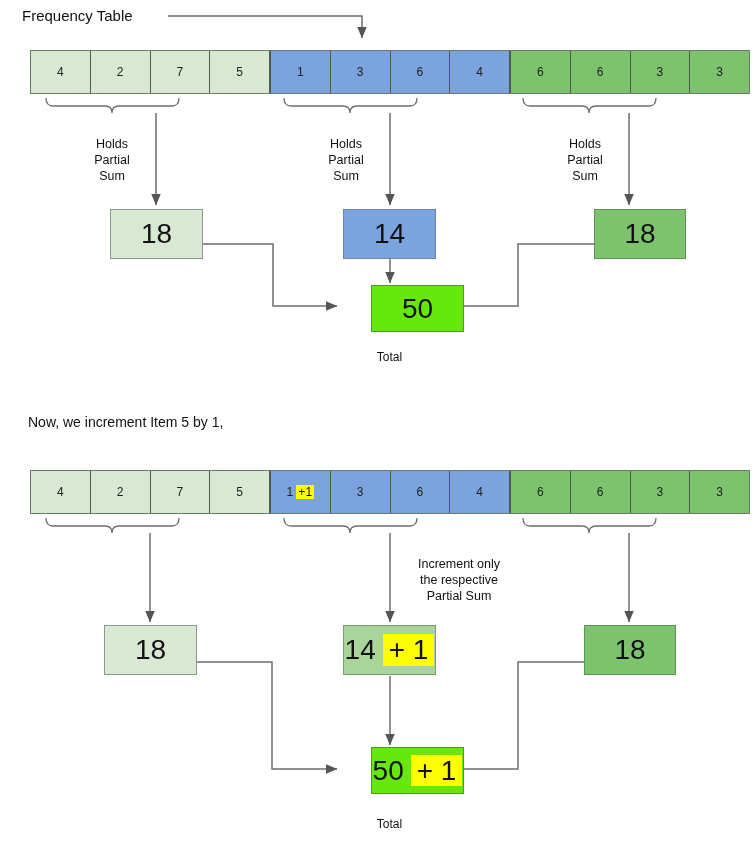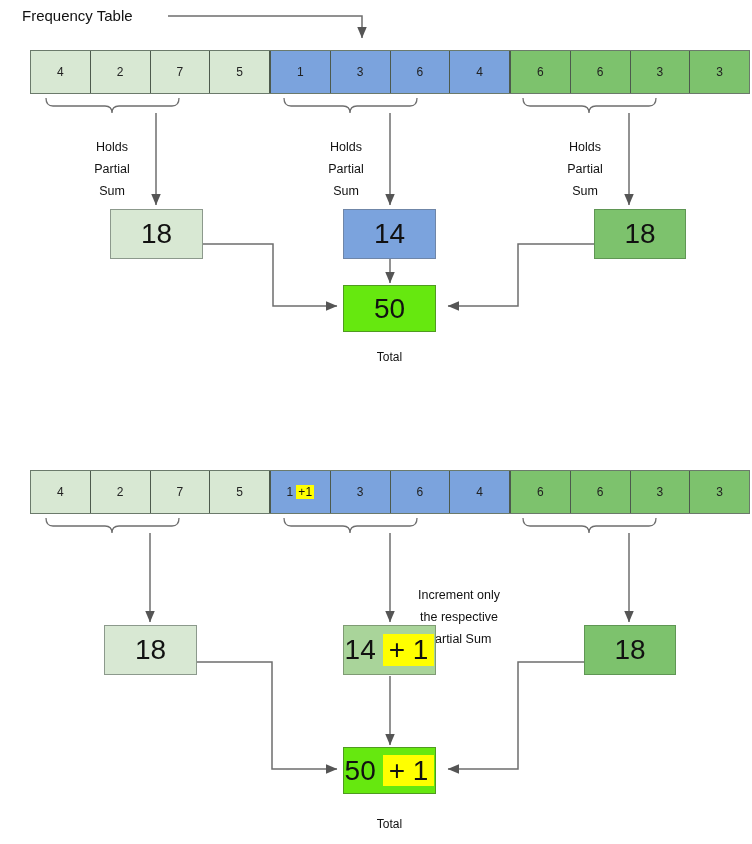--- a/index.html
+++ b/index.html
@@ -70,42 +70,42 @@
     display: flex;
     align-items: center;
     justify-content: center;
     font-size: 28px;
     color: #111;
   }
   .box-pale   { background: #d8e8d3; border-color: #8c998c; }
   .box-blue   { background: #7ba3dd; border-color: #6f86a8; }
   .box-green  { background: #7dc26d; border-color: #5f9654; }
   .box-mid    { background: #a9d49a; border-color: #7f9b74; }
-  .box-bright { background: #66e80f; border-color: #4f9b20; }
+  .box-bright { background: #66e80f; border-color: #4f9b20; margin-left: 28px; }
 
   .sumbox .hl-big {
     background: #ffff00;
     padding: 0 6px;
     margin-left: 7px;
     line-height: 1.12;
     color: #111;
   }
 
   
   .lbl {
     position: absolute;
     font-size: 14px;
     color: #111;
     white-space: pre;
   }
   .lbl-title { font-size: 15px; }
   .lbl-small {
     position: absolute;
     font-size: 12.5px;
-    line-height: 22px;
+    line-height: 16px;
     color: #111;
     text-align: center;
     white-space: pre-line;
   }
   .lbl-total {
     position: absolute;
     font-size: 12px;
     color: #111;
     text-align: center;
   }
@@ -216,20 +216,21 @@
 Partial
 Sum</div>
 
   <div class="sumbox box-pale" style="left:110px; top:209px; width:93px; height:50px;">18</div>
   <div class="sumbox box-blue" style="left:343px; top:209px; width:93px; height:50px;">14</div>
   <div class="sumbox box-green" style="left:594px; top:209px; width:92px; height:50px;">18</div>
 
   <div class="sumbox box-bright" style="left:343px; top:285px; width:93px; height:47px;">50</div>
   <div class="lbl-total" style="left:343px; top:350px; width:93px;">Total</div>
 
+  <div class="lbl" style="left:28px; top:414px;">Now, we increment Item 5 by 1,</div>
 
   <div class="ftable" id="bottom-table" style="left:30px; top:470px; width:720px;">
       <div class="fcell grp-pale">
         <span>4</span>
       </div>
       <div class="fcell grp-pale">
         <span>2</span>
       </div>
       <div class="fcell grp-pale">
         <span>7</span>
@@ -257,21 +258,21 @@
         <span>6</span>
       </div>
       <div class="fcell grp-green">
         <span>3</span>
       </div>
       <div class="fcell grp-green">
         <span>3</span>
       </div>
     </div>
 
-  <div class="lbl-small" style="left:404px; top:556px; width:110px; text-align:center;margin-top:28px;">Increment only
+  <div class="lbl-small" style="left:404px; top:556px; width:110px; text-align:center;">Increment only
 the respective
 Partial Sum</div>
 
   <div class="sumbox box-pale" style="left:104px; top:625px; width:93px; height:50px;">
     <span>18</span>
   </div>
   <div class="sumbox box-mid" style="left:343px; top:625px; width:93px; height:50px;">
     <span>14</span>
     <span class="hl-big">+ 1</span>
   </div>

